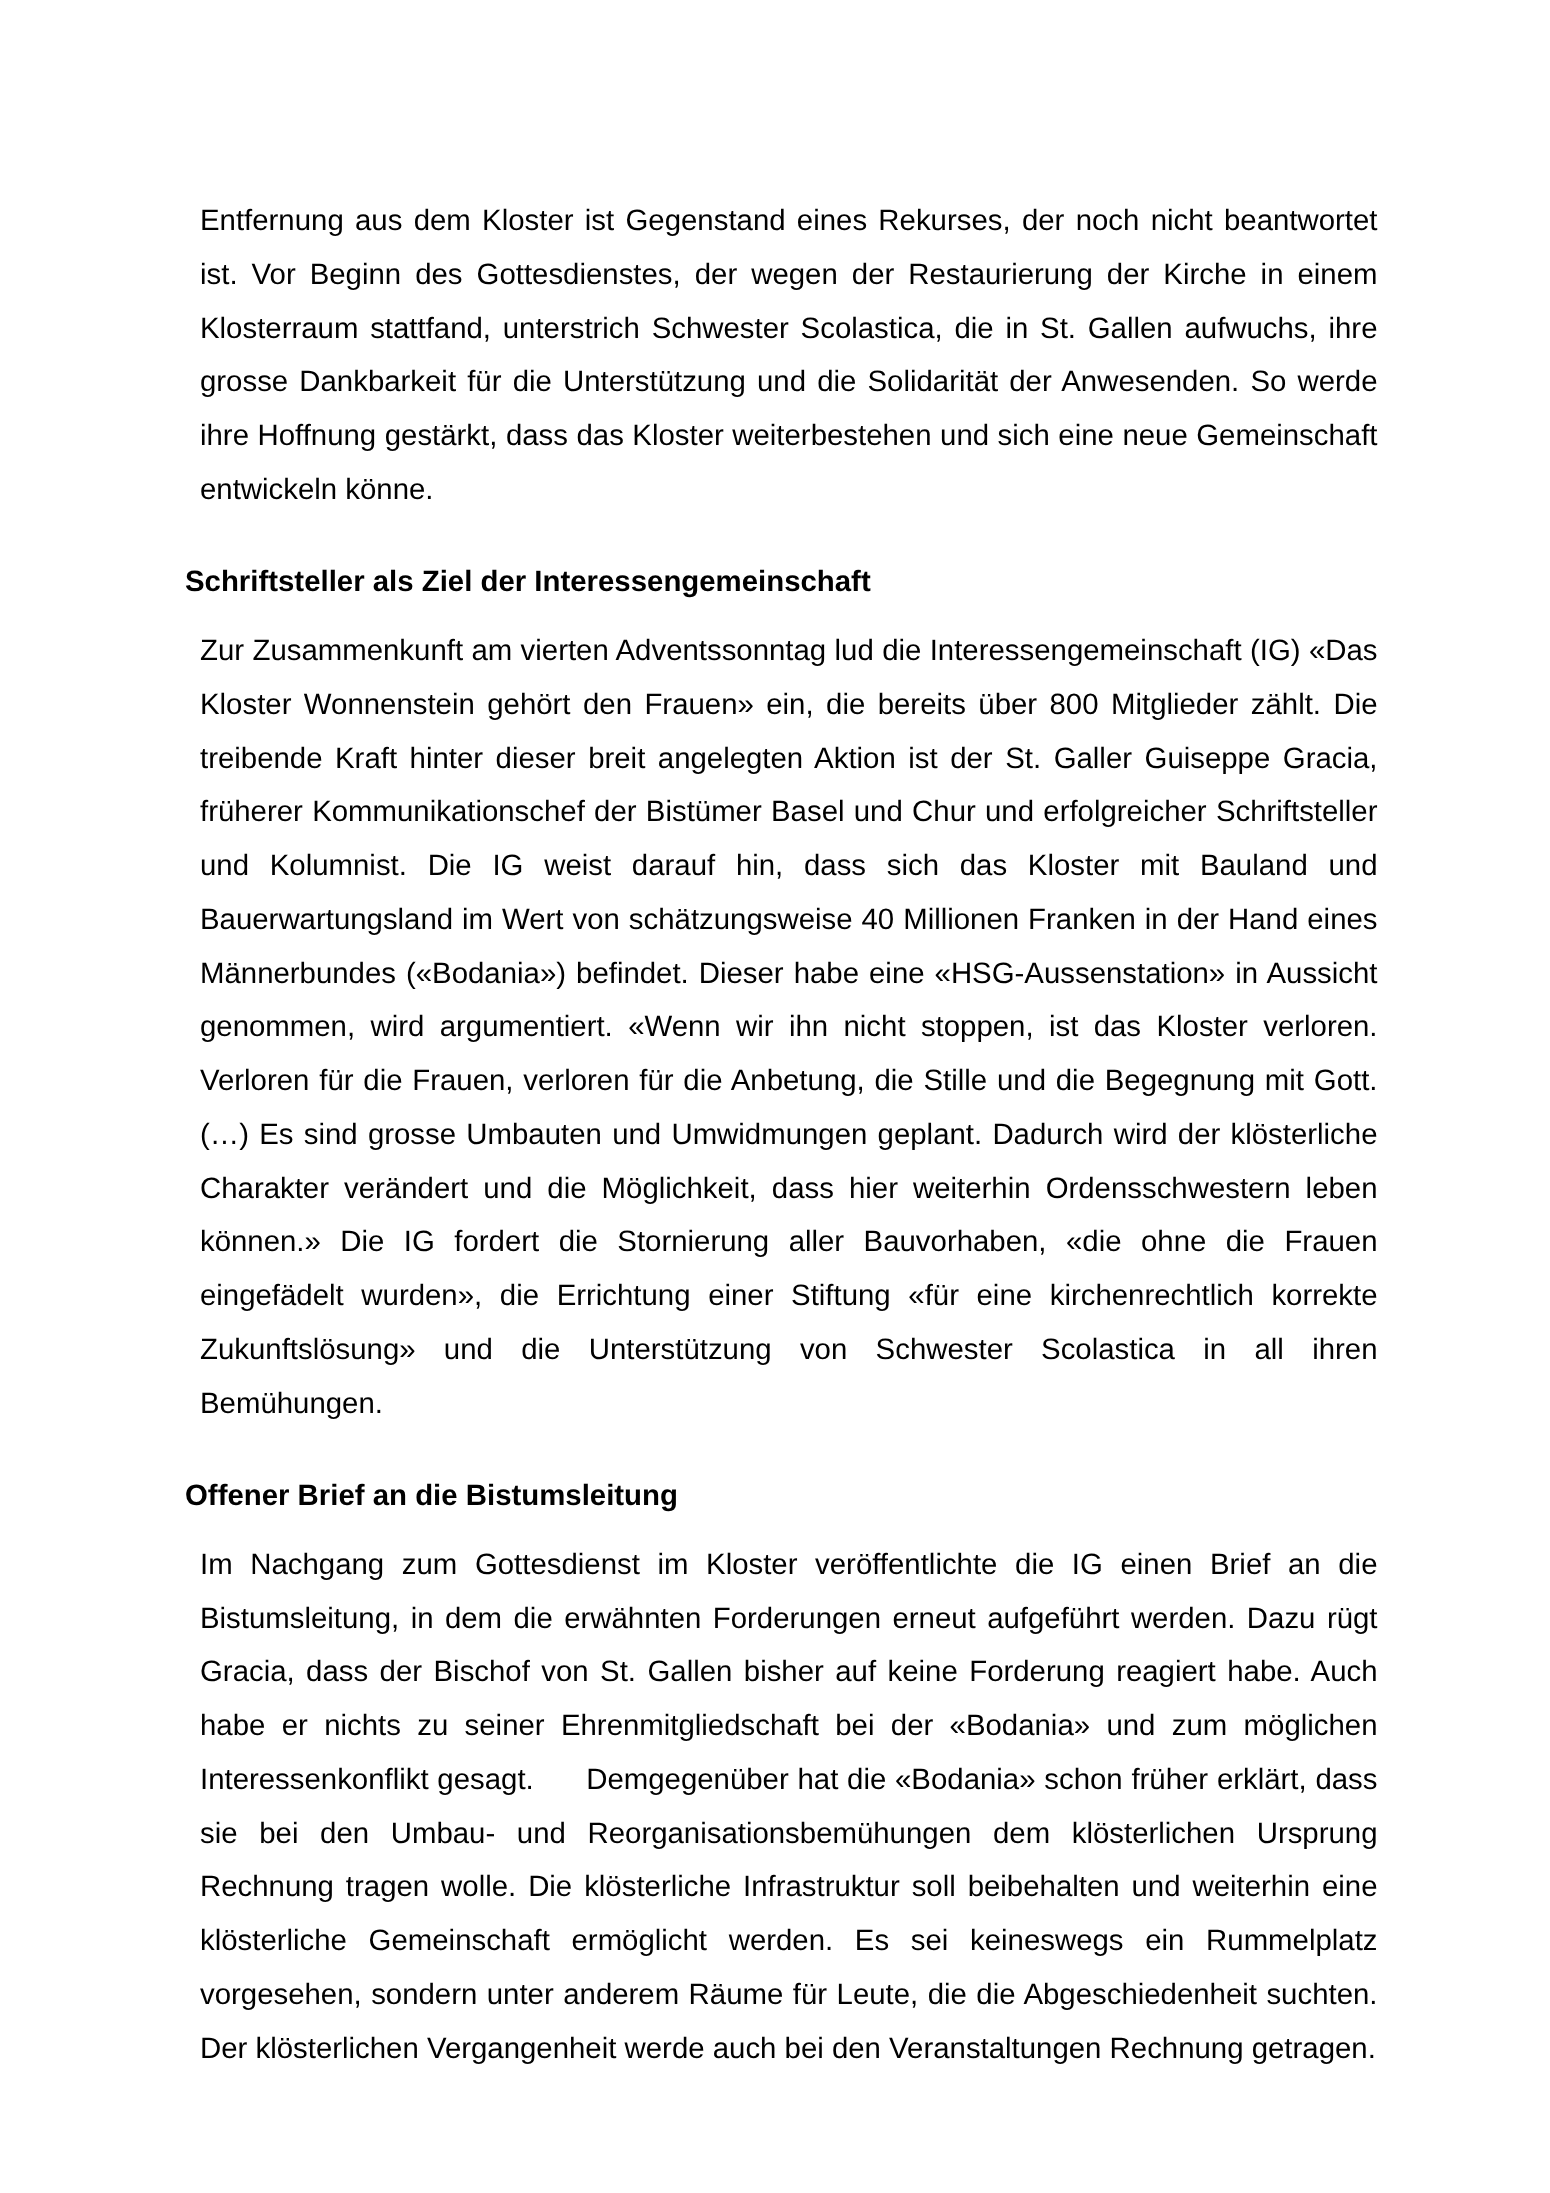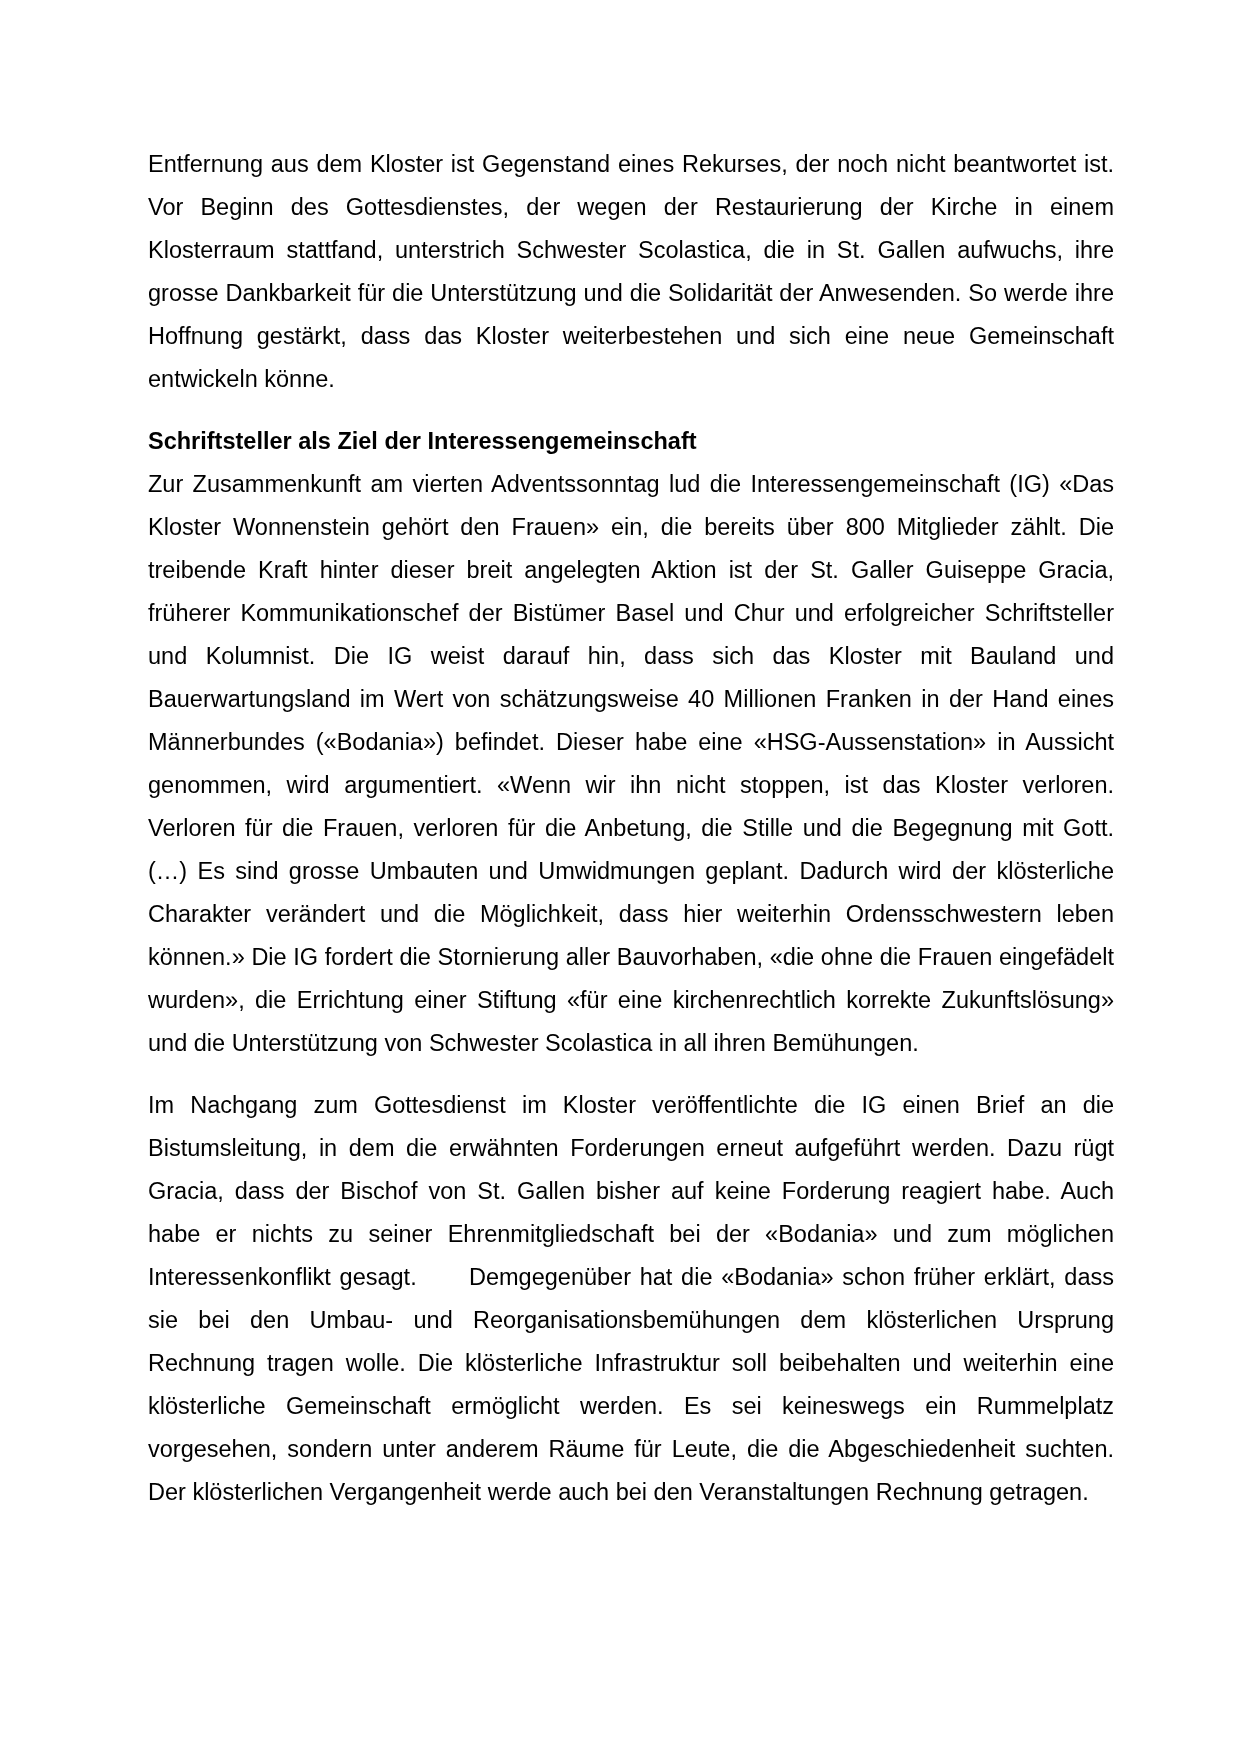--- a/index.html
+++ b/index.html
@@ -18,21 +18,21 @@
     .page {
       position: absolute;
       left: 148px;
       top: 143px;
       width: 966px;
     }
     .para {
       font-size: 23.5px;
       line-height: 43px;
       text-align: justify;
-      margin: 0;
+      margin: 12px;
     }
     .heading {
       font-size: 23.5px;
       font-weight: bold;
       line-height: 43px;
       margin: 0;
     }
     .gap {
       height: 19px;
     }
@@ -41,14 +41,15 @@
 <body>
 
 <div class="page">
   <p class="para">Entfernung aus dem Kloster ist Gegenstand eines Rekurses, der noch nicht beantwortet ist. Vor Beginn des Gottesdienstes, der wegen der Restaurierung der Kirche in einem Klosterraum stattfand, unterstrich Schwester Scolastica, die in St. Gallen aufwuchs, ihre grosse Dankbarkeit für die Unterstützung und die Solidarität der Anwesenden. So werde ihre Hoffnung gestärkt, dass das Kloster weiterbestehen und sich eine neue Gemeinschaft entwickeln könne.</p>
 
   <div class="gap"></div>
   <h2 class="heading">Schriftsteller als Ziel der Interessengemeinschaft</h2>
   <p class="para">Zur Zusammenkunft am vierten Adventssonntag lud die Interessengemeinschaft (IG) «Das Kloster Wonnenstein gehört den Frauen» ein, die bereits über 800 Mitglieder zählt. Die treibende Kraft hinter dieser breit angelegten Aktion ist der St. Galler Guiseppe Gracia, früherer Kommunikationschef der Bistümer Basel und Chur und erfolgreicher Schriftsteller und Kolumnist. Die IG weist darauf hin, dass sich das Kloster mit Bauland und Bauerwartungsland im Wert von schätzungsweise 40 Millionen Franken in der Hand eines Männerbundes («Bodania») befindet. Dieser habe eine «HSG-Aussenstation» in Aussicht genommen, wird argumentiert. «Wenn wir ihn nicht stoppen, ist das Kloster verloren. Verloren für die Frauen, verloren für die Anbetung, die Stille und die Begegnung mit Gott. (…) Es sind grosse Umbauten und Umwidmungen geplant. Dadurch wird der klösterliche Charakter verändert und die Möglichkeit, dass hier weiterhin Ordensschwestern leben können.» Die IG fordert die Stornierung aller Bauvorhaben, «die ohne die Frauen eingefädelt wurden», die Errichtung einer Stiftung «für eine kirchenrechtlich korrekte Zukunftslösung» und die Unterstützung von Schwester Scolastica in all ihren Bemühungen.</p>
 
   <div class="gap"></div>
+  <h2 class="heading">Offener Brief an die Bistumsleitung</h2>
   <p class="para" style="white-space: pre-wrap;">Im Nachgang zum Gottesdienst im Kloster veröffentlichte die IG einen Brief an die Bistumsleitung, in dem die erwähnten Forderungen erneut aufgeführt werden. Dazu rügt Gracia, dass der Bischof von St. Gallen bisher auf keine Forderung reagiert habe. Auch habe er nichts zu seiner Ehrenmitgliedschaft bei der «Bodania» und zum möglichen Interessenkonflikt gesagt.      Demgegenüber hat die «Bodania» schon früher erklärt, dass sie bei den Umbau- und Reorganisationsbemühungen dem klösterlichen Ursprung Rechnung tragen wolle. Die klösterliche Infrastruktur soll beibehalten und weiterhin eine klösterliche Gemeinschaft ermöglicht werden. Es sei keineswegs ein Rummelplatz vorgesehen, sondern unter anderem Räume für Leute, die die Abgeschiedenheit suchten. Der klösterlichen Vergangenheit werde auch bei den Veranstaltungen Rechnung getragen.</p>
 </div>
 
 </body></html>

